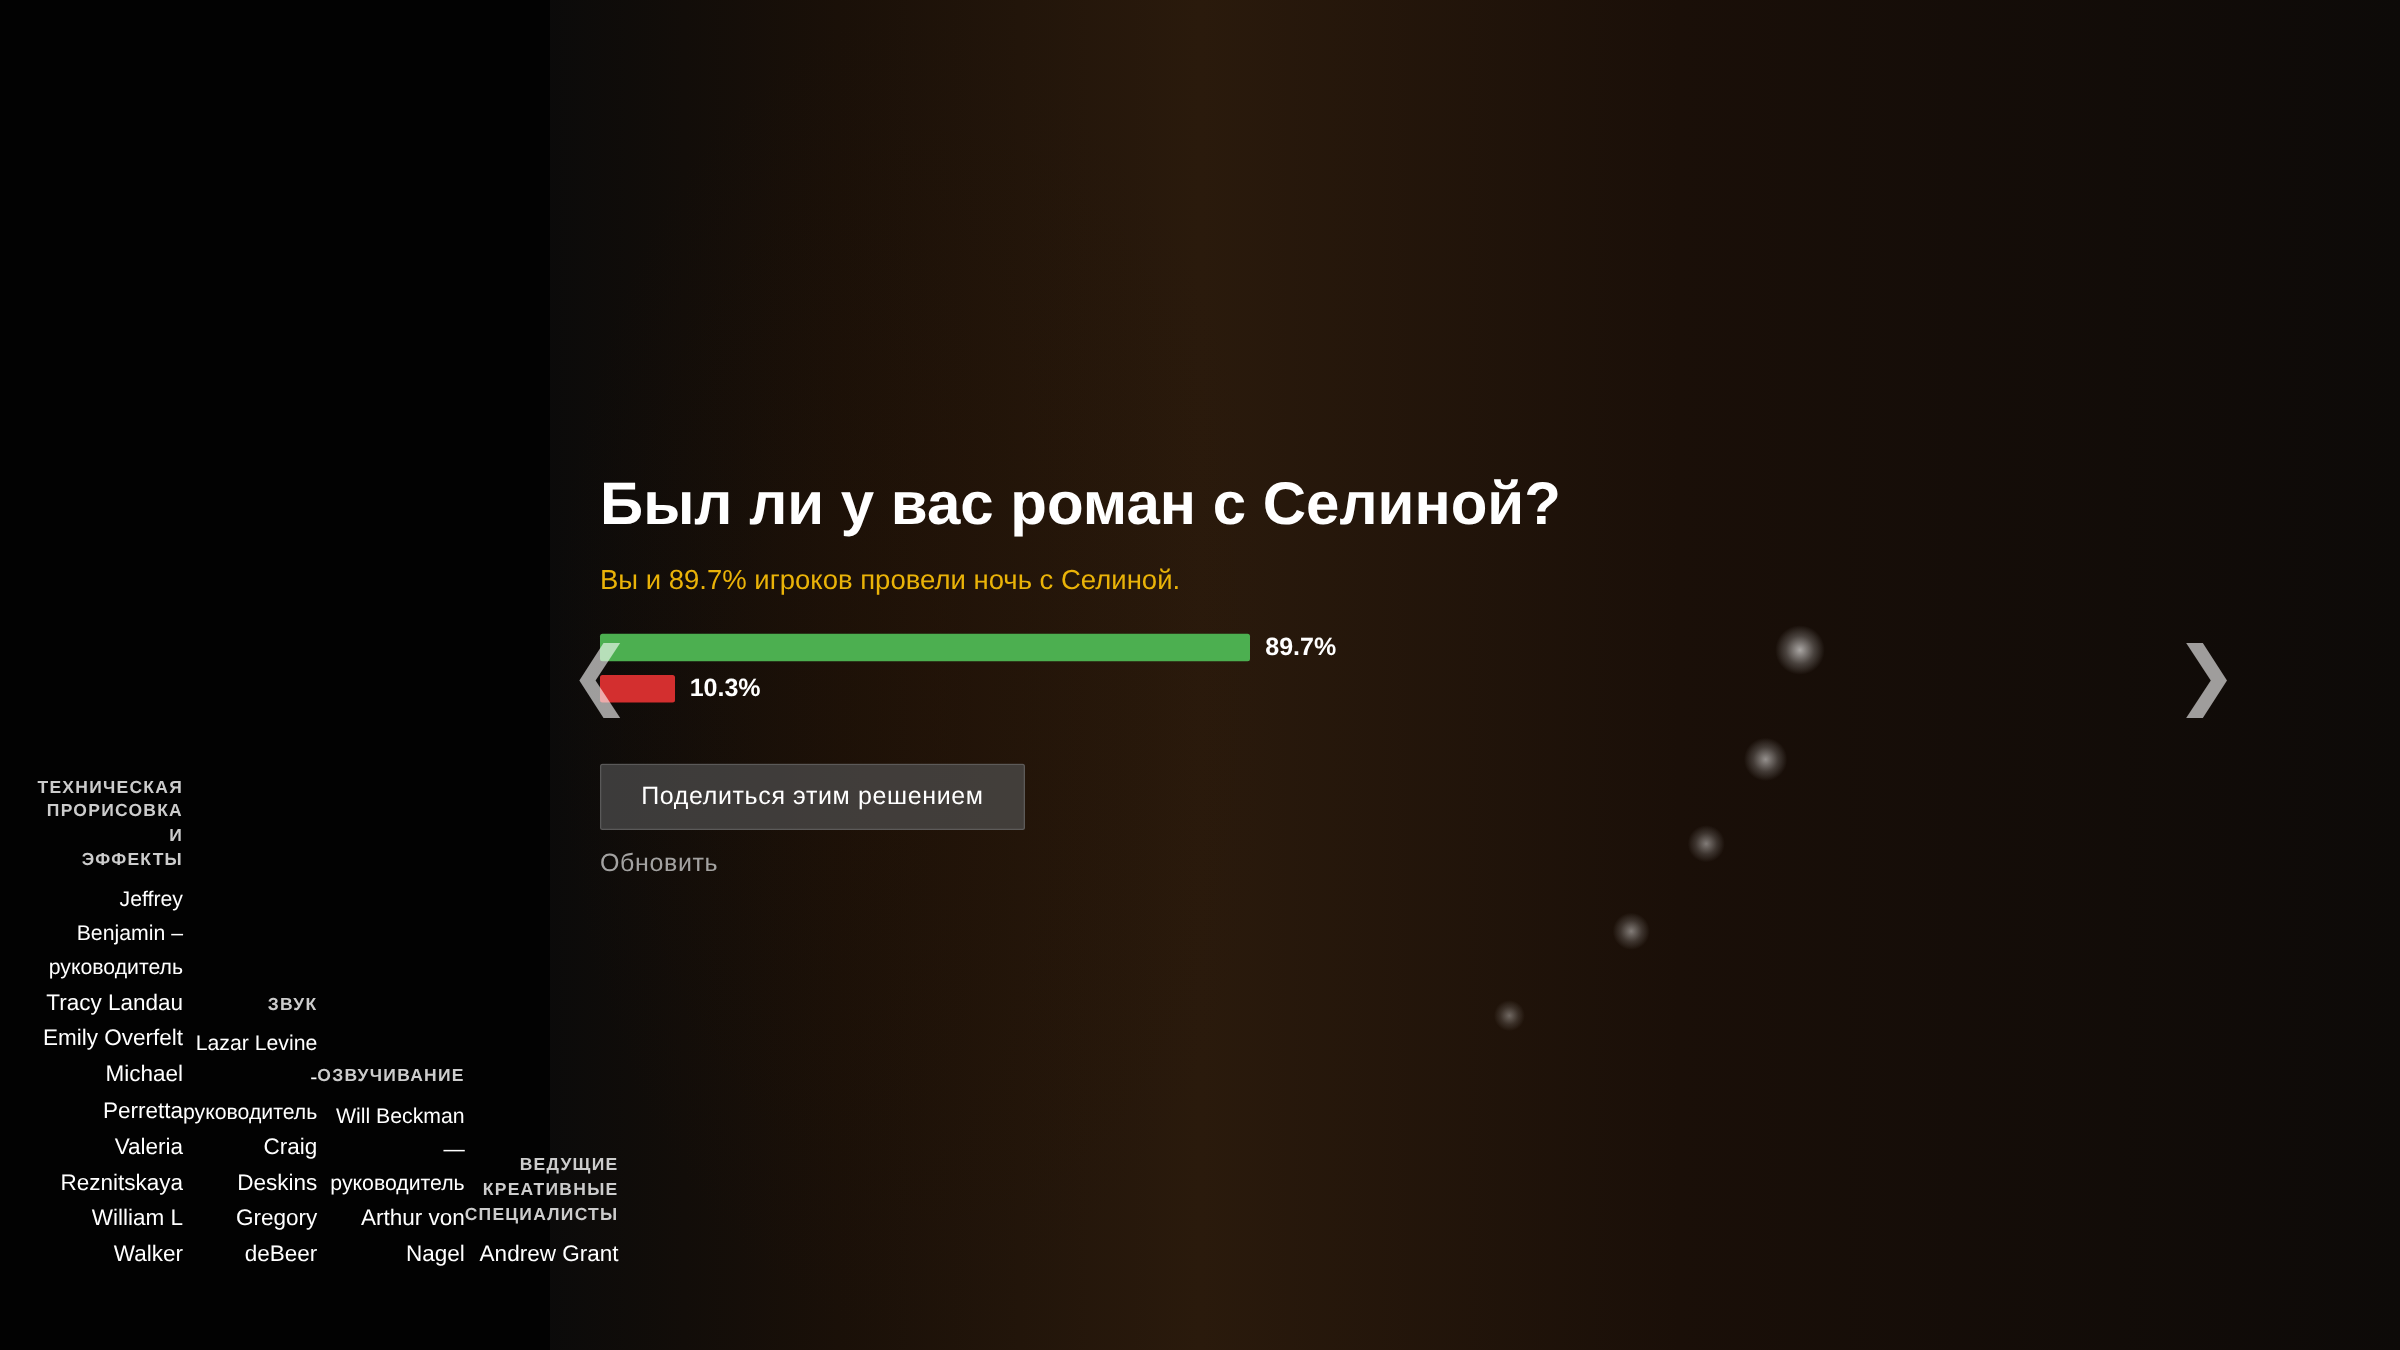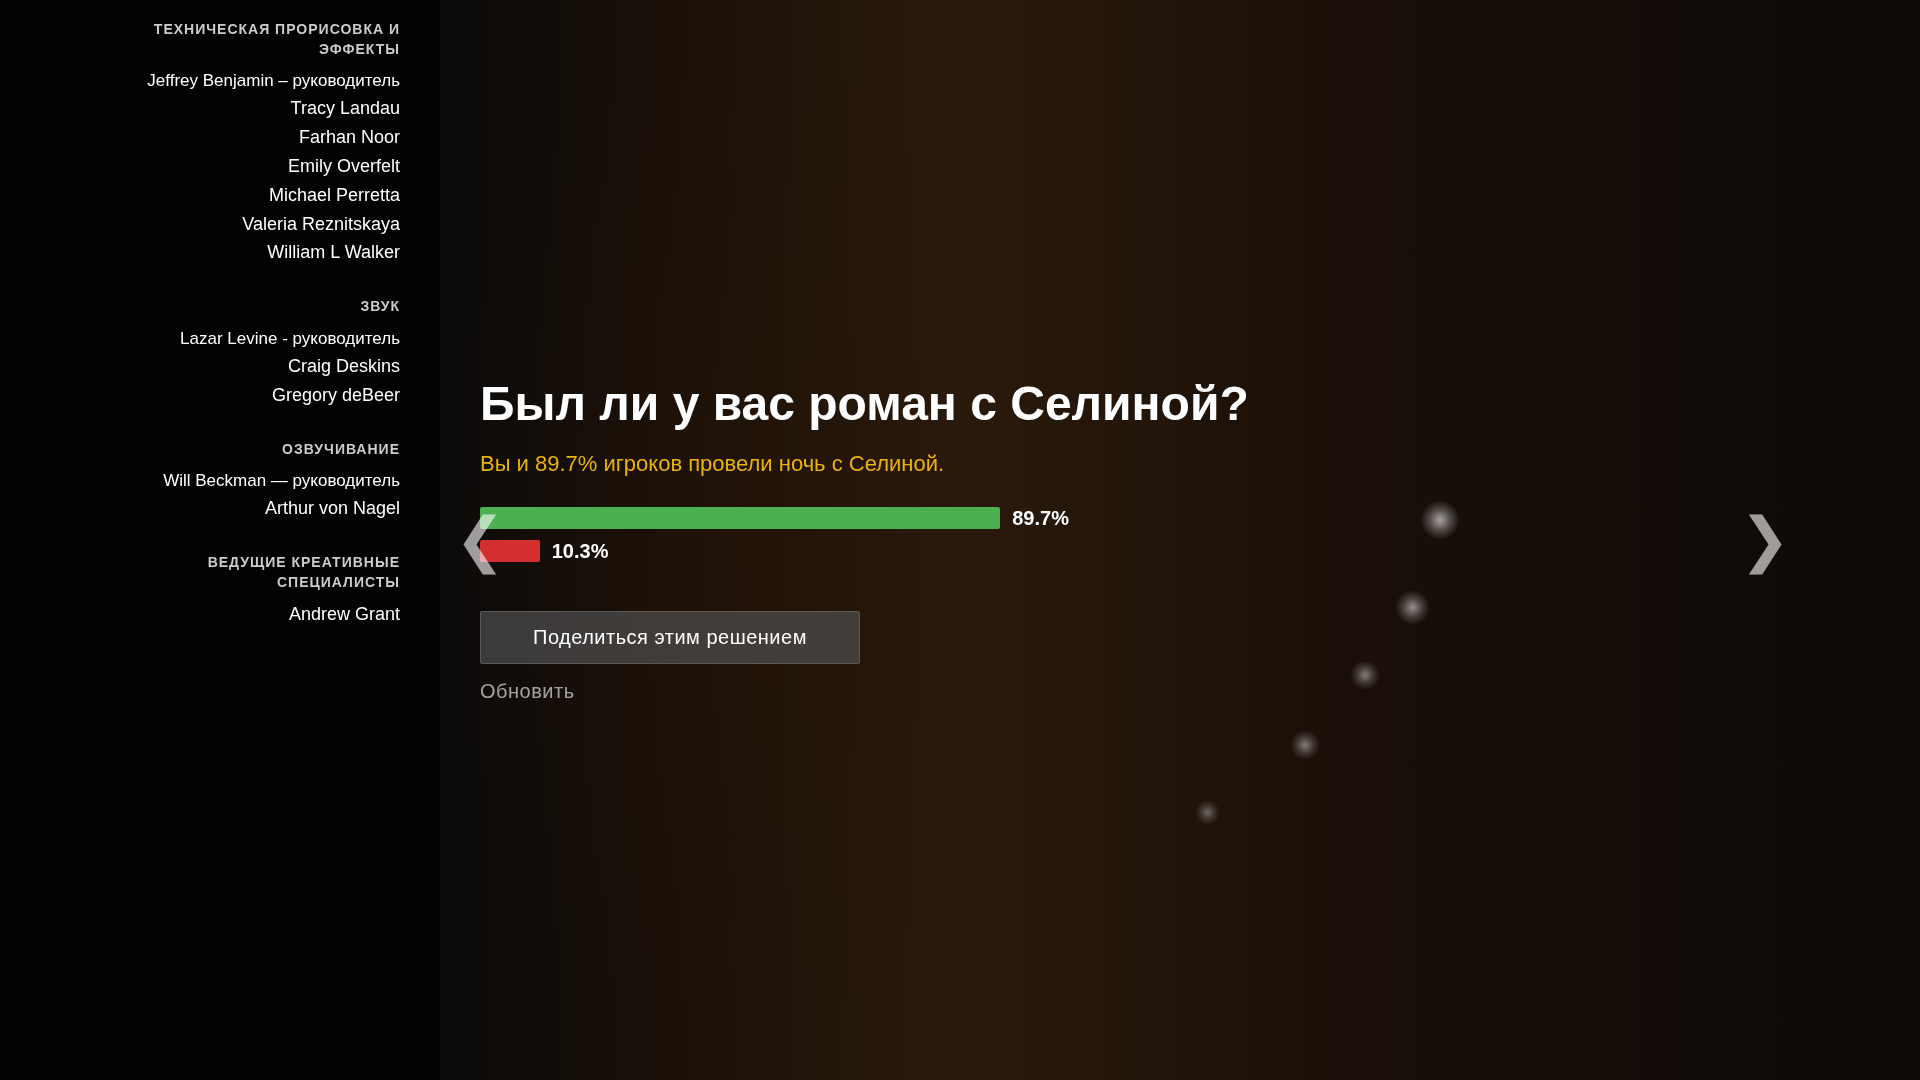--- a/index.html
+++ b/index.html
@@ -39,21 +39,21 @@
     
     .credits-panel {
       position: absolute;
       top: 0;
       left: 0;
       width: 430px;
       height: 1068px;
       z-index: 2;
       padding: 20px 30px;
       display: flex;
-      flex-direction: column;
+      flex-direction: row;
       align-items: flex-end;
       text-align: right;
     }
 
     .credits-section {
       margin-bottom: 30px;
       width: 100%;
       text-align: right;
     }
 
@@ -166,21 +166,21 @@
       flex-direction: column;
       align-items: flex-start;
       gap: 12px;
     }
 
     .share-button {
       background: rgba(80, 80, 80, 0.7);
       border: 1px solid rgba(120,120,120,0.5);
       color: #fff;
       font-size: 20px;
-      padding: 14px 52px;
+      padding: 14px 32px;
       cursor: pointer;
       border-radius: 2px;
       letter-spacing: 0.5px;
     }
 
     .refresh-button {
       background: transparent;
       border: none;
       color: rgba(200,200,200,0.8);
       font-size: 20px;
@@ -218,21 +218,20 @@
 
 <div class="credits-panel">
 
   <div class="credits-section">
     <div class="credits-section-title">
       <span>ТЕХНИЧЕСКАЯ ПРОРИСОВКА И</span><br>
       <span>ЭФФЕКТЫ</span>
     </div>
     <div class="credits-name lead">Jeffrey Benjamin – руководитель</div>
     <div class="credits-name">Tracy Landau</div>
-    <div class="credits-name">Farhan Noor</div>
     <div class="credits-name">Emily Overfelt</div>
     <div class="credits-name">Michael Perretta</div>
     <div class="credits-name">Valeria Reznitskaya</div>
     <div class="credits-name">William L Walker</div>
   </div>
 
   <div class="credits-section">
     <div class="credits-section-title">ЗВУК</div>
     <div class="credits-name lead">Lazar Levine - руководитель</div>
     <div class="credits-name">Craig Deskins</div>

